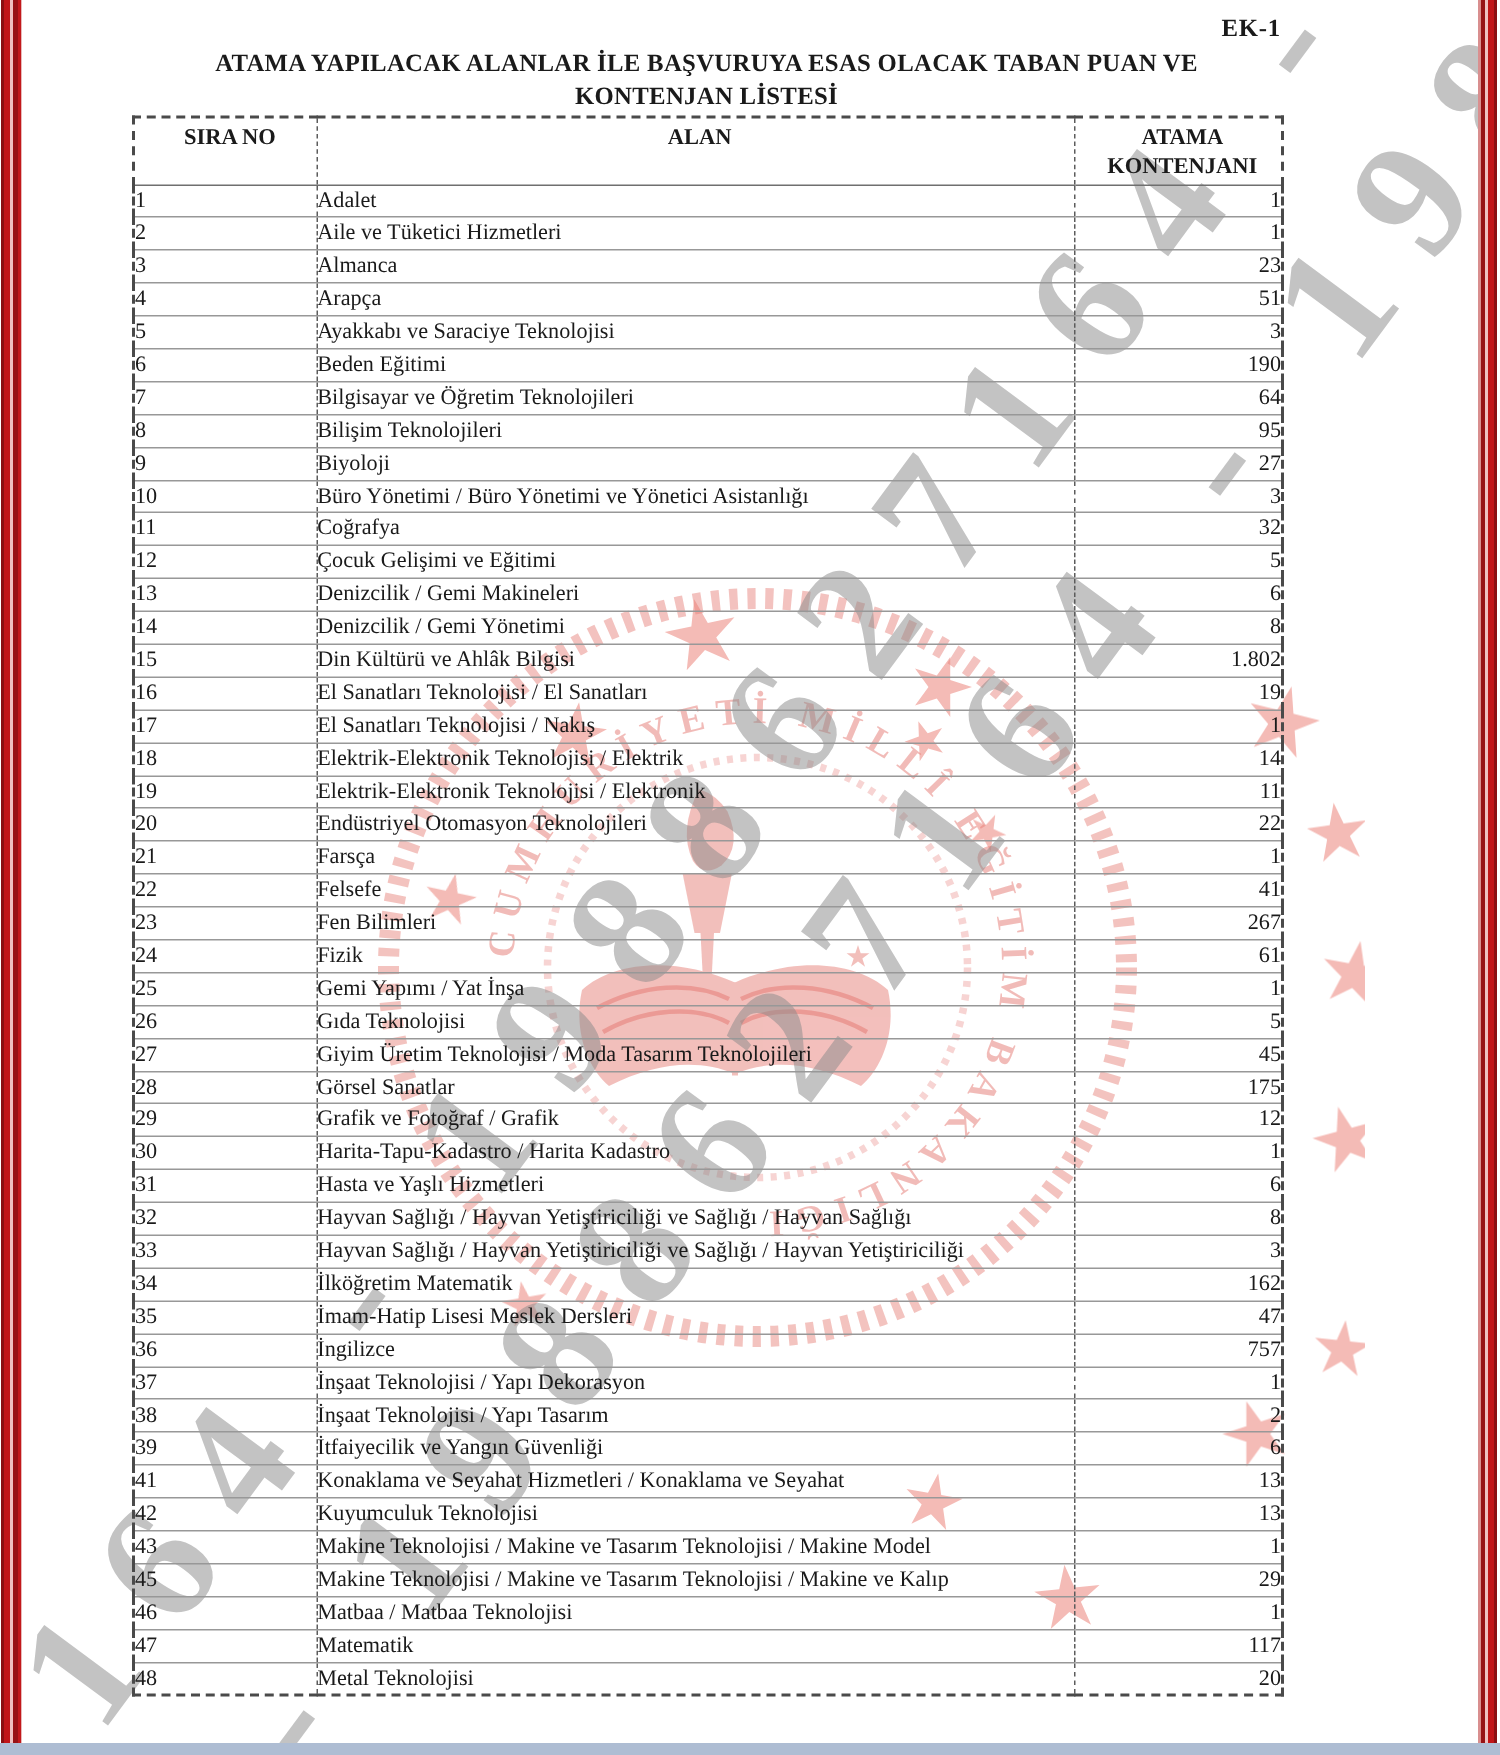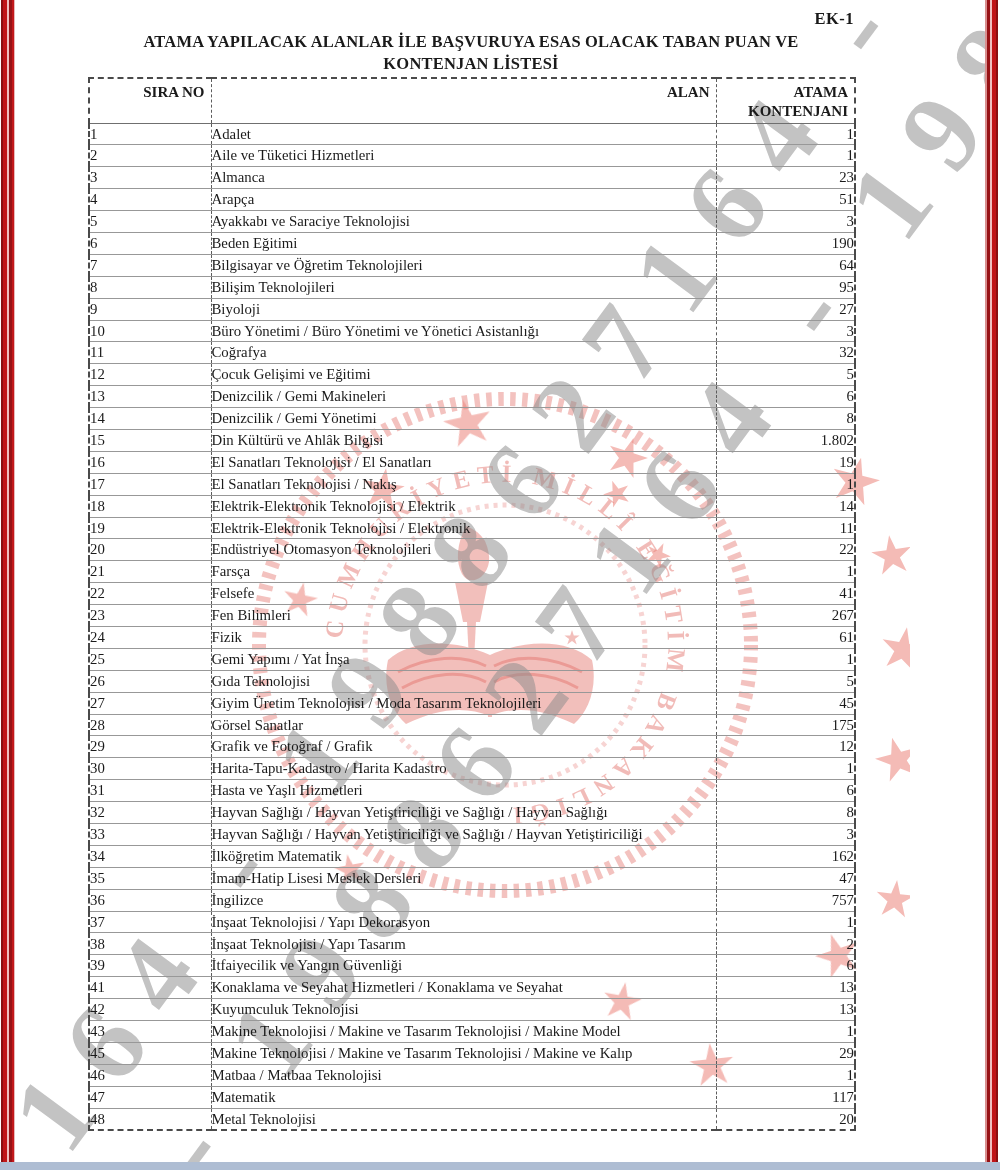--- a/index.html
+++ b/index.html
@@ -39,21 +39,21 @@
       font-weight:bold; font-size:16.5px; line-height:1.33; letter-spacing:0.2px; }
 
   table.quota { position:absolute; top:77px; left:88px; width:766px;
       border-collapse:collapse; table-layout:fixed;
       border:2px dashed #4a4a4a; }
   table.quota th, table.quota td {
       border-left:1px dashed #5c5c5c; border-bottom:1px solid #989898;
       overflow:hidden; white-space:nowrap;
   }
   table.quota thead th {
-      font-weight:bold; font-size:15px; text-align:right; vertical-align:top;
+      font-weight:bold; font-size:15px; text-align:center; vertical-align:top;
       padding:4px 6px 2px 12px; height:34px; line-height:1.25; white-space:normal;
       border-bottom:1px solid #6f6f6f;
   }
   table.quota td { font-size:14.8px; height:20.9px; padding:0; line-height:1; }
   td.c-sira { padding-left:13px; }
   td.c-alan { padding-left:10px;margin-top:17px; }
   td.c-kont { padding-right:9px; text-align:right; }
 </style>
 </head>
 <body>

